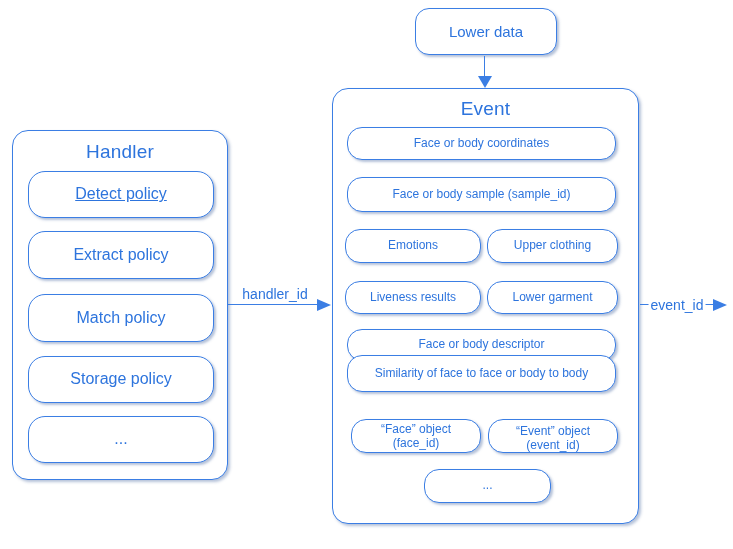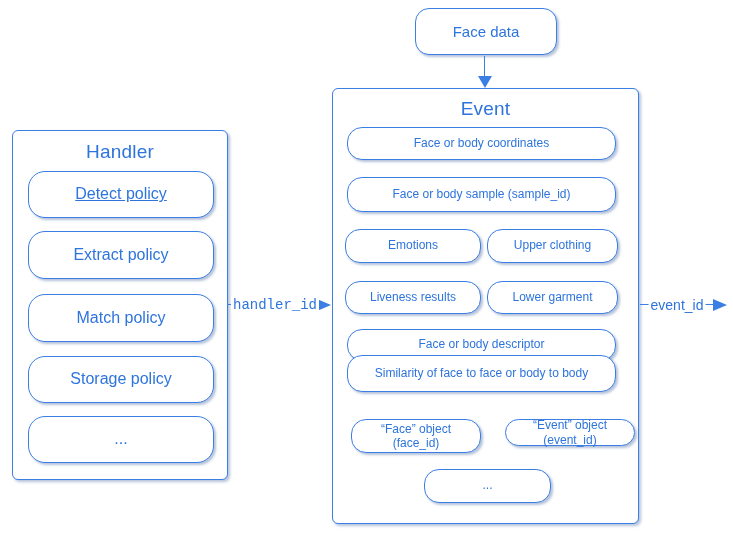--- a/index.html
+++ b/index.html
@@ -15,21 +15,21 @@
     position: relative;
     font-family: "Liberation Sans", sans-serif;
     overflow: hidden;
   }
   .canvas { position: absolute; left: 0; top: 0; width: 733px; height: 549px; }
 
   .container {
     position: absolute;
     background: var(--background);
     border: 1.5px solid var(--accent);
-    border-radius: 6px;
+    border-radius: 16px;
     box-shadow: 2px 2px 3px var(--shadow-color);
   }
   .container-title {
     text-align: center;
     color: var(--text);
     font-size: 19px;
     letter-spacing: 0.2px;
   }
   .node {
     position: absolute;
@@ -73,21 +73,21 @@
     padding: 0 2px;
     white-space: nowrap;
   }
 </style>
 </head>
 <body>
 
 <div class="canvas">
 
   <div class="node input" style="left:415px; top:8px; width:142px; height:47px;">
-    <span>Face data</span>
+    <span>Lower data</span>
   </div>
 
   <div class="vline" style="left:484px; top:56px; height:21px;"></div>
   <div class="arrow-down" style="left:478px; top:76px;"></div>
 
   <div class="container" style="left:12px; top:130px; width:216px; height:350px;">
     <div class="container-title" style="padding-top:10px;">Handler</div>
     <div class="node big" style="left:15px; top:40px; width:186px; height:47px;text-decoration:underline;">
       <span>Detect policy</span>
     </div>
@@ -100,21 +100,21 @@
     <div class="node big" style="left:15px; top:225px; width:186px; height:47px;">
       <span>Storage policy</span>
     </div>
     <div class="node big" style="left:15px; top:285px; width:186px; height:47px;">
       <span>...</span>
     </div>
   </div>
 
   <div class="hline" style="left:228px; top:304px; width:92px;"></div>
   <div class="arrow-right" style="left:317px; top:299px;"></div>
-  <span class="edge-label" style="left:275px; top:305px;font-family:Liberation Mono, monospace;">handler_id</span>
+  <span class="edge-label" style="left:275px; top:294px;">handler_id</span>
 
   <div class="container" style="left:332px; top:88px; width:307px; height:436px;">
     <div class="container-title" style="padding-top:9px;">Event</div>
 
     <div class="node small" style="left:14px; top:38px; width:269px; height:33px;">
       <span>Face or body coordinates</span>
     </div>
 
     <div class="node small" style="left:14px; top:88px; width:269px; height:35px;">
       <span>Face or body sample (sample_id)</span>
@@ -139,21 +139,21 @@
     </div>
 
     <div class="node small" style="left:14px; top:266px; width:269px; height:37px;">
       <span>Similarity of face to face or body to body</span>
     </div>
 
     <div class="node small" style="left:18px; top:330px; width:130px; height:34px; line-height:1.18;">
       <span class="sub">“Face” object</span>
       <span class="sub">(face_id)</span>
     </div>
-    <div class="node small" style="left:172px; top:330px; width:130px; height:27px; line-height:1.18;">
+    <div class="node small" style="left:155px; top:330px; width:130px; height:34px; line-height:1.18;justify-content:flex-end;">
       <span class="sub">“Event” object</span>
       <span class="sub">(event_id)</span>
     </div>
 
     <div class="node small" style="left:91px; top:380px; width:127px; height:34px;">
       <span>...</span>
     </div>
   </div>
 
   <div class="hline" style="left:640px; top:304px; width:74px;"></div>

